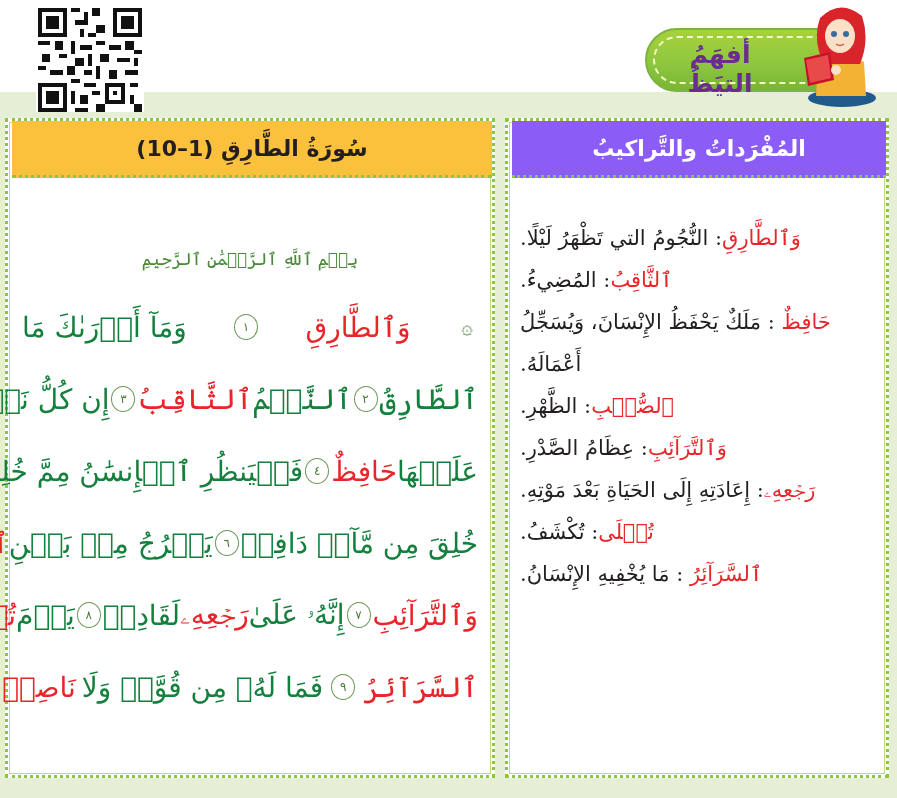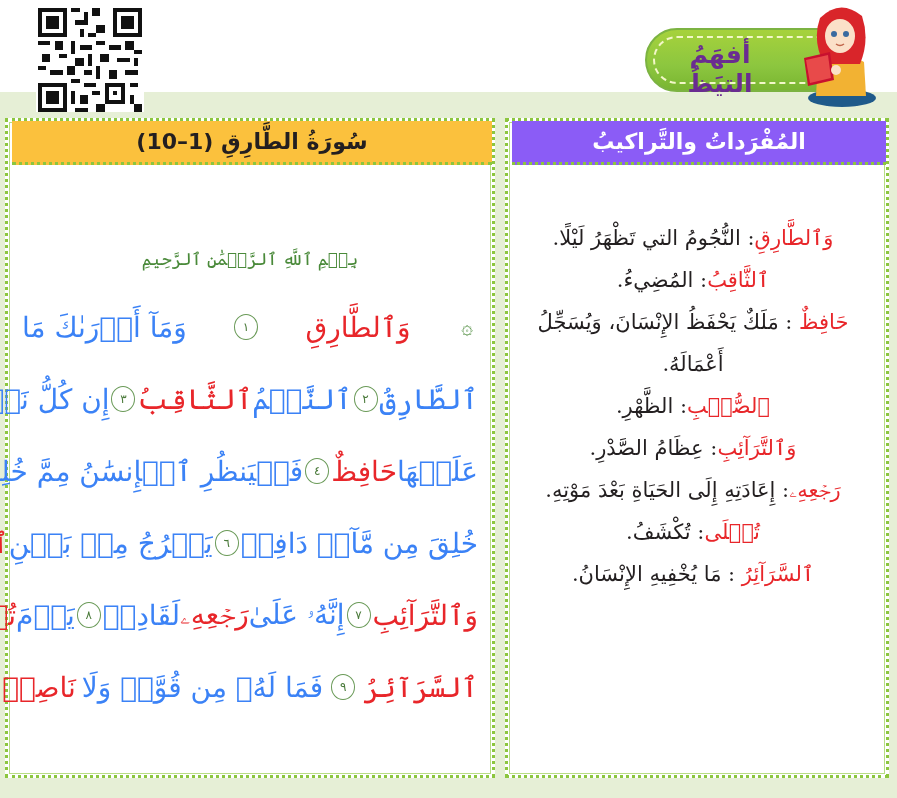--- a/index.html
+++ b/index.html
@@ -43,21 +43,21 @@
   
   .panel {
     position: absolute; background: #ffffff;
     border: 3px dotted #8cc63f;
     outline: 1px solid #b8dd85; outline-offset: -5px;
   }
   .panel-left { left: 5px; top: 118px; width: 490px; height: 660px; }
   .panel-right { left: 505px; top: 118px; width: 384px; height: 660px; }
 
   .panel-header {
-    position: absolute; left: 4px; top: 0; right: 0; height: 44px;
+    position: absolute; left: 4px; top: 0; right: 0; height: 57px;
     border-bottom: 3px dotted #8cc63f;
     display: flex; align-items: center; justify-content: center;
     direction: rtl;
   }
   .panel-left .panel-header { background: #fbc13d; }
   .panel-right .panel-header { background: #8b5cf6; }
   .header-title {
     font-size: 22px; font-weight: bold;
   }
   .panel-left .header-title { color: #231f20; }
@@ -72,37 +72,37 @@
   .verses {
     position: absolute; left: 14px; right: 14px; top: 170px;
     direction: rtl; text-align: justify; text-align-last: right;
   }
   .verse-line {
     height: 72px; display: flex; align-items: center; justify-content: space-between;
     direction: rtl; font-size: 28px; font-family: "DejaVu Serif", serif;
     white-space: nowrap;
   }
   .verse-line.last { justify-content: flex-start; gap: 6px; }
-  .w-green { color: #3b82f6; }
+  .w-green { color: #15803d; }
   .w-red { color: #e8262a; }
   .ayah {
     display: inline-flex; align-items: center; justify-content: center;
     width: 24px; height: 26px; border: 1.5px solid #6a9a58; border-radius: 50%;
     font-size: 12px; color: #4a7a3a; font-family: "DejaVu Sans", sans-serif;
     margin: 0 2px; flex-shrink: 0;
   }
   .ornament {
     display: inline-flex; align-items: center; justify-content: center;
     color: #4a8a3a; font-size: 20px; width: 22px;
   }
 
   
   .vocab {
     position: absolute; right: 20px; left: 12px; top: 96px;
-    direction: rtl; text-align: center;
+    direction: rtl; text-align: left;
   }
   .vocab-item {
     font-size: 21px; line-height: 42px; font-family: "DejaVu Serif", serif;
     color: #231f20;
   }
   .vocab-item .term { color: #e8262a; }
   .vocab-item .def { color: #231f20; }
 </style>
 </head>
 <body>

